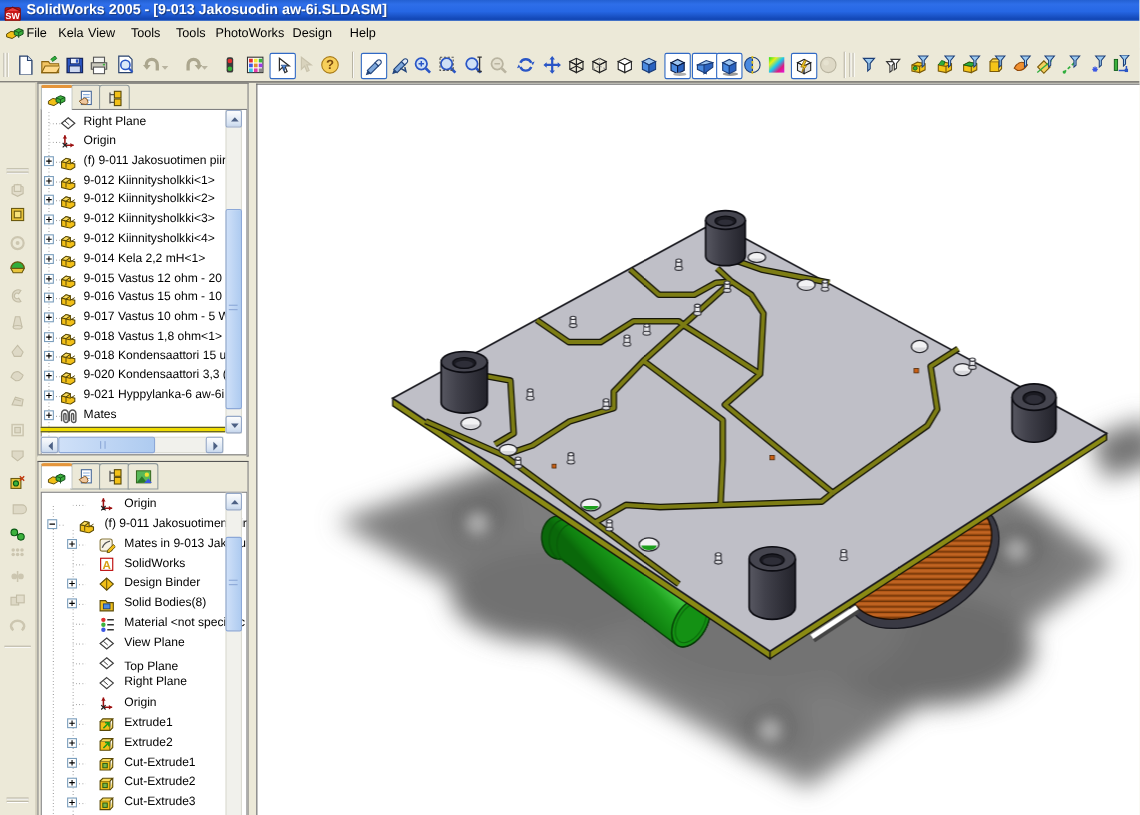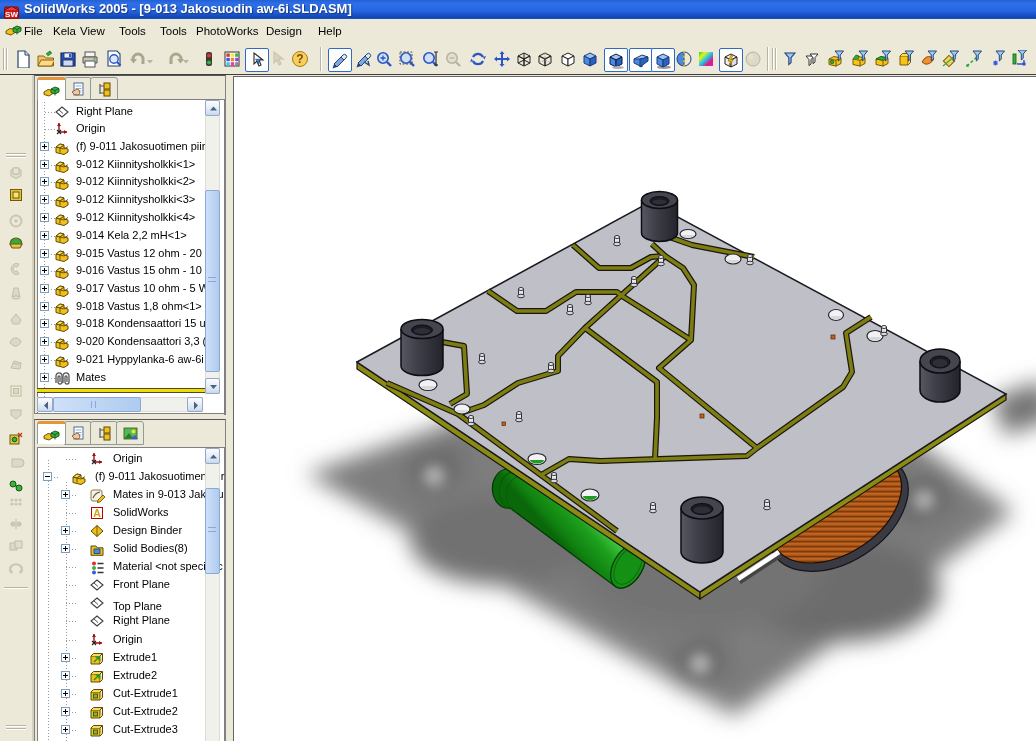--- a/index.html
+++ b/index.html
@@ -913,21 +913,21 @@
         <circle cx="5" cy="9" r="2" fill="#3cb13c"></circle>
         <circle cx="5" cy="13.5" r="2" fill="#3c58e3"></circle>
         <path d="M8.5,4.5 h6 M8.5,9 h6 M8.5,13.5 h6" stroke="#333" stroke-width="1.4"></path>
       </svg></div>
     <div class="tlabel" style="left:78px;top:140px">Material &lt;not specifiec</div>
     <div class="doth" style="left:31px;top:165px;width:12px"></div>
     <div class="tico" style="left:54px;top:157px"><svg width="16" height="16" viewBox="0 0 16 16" style="">
         <path d="M8,3 l6,5 -6,5 -6,-5 z" fill="none" stroke="#404040" stroke-width="1.1"></path>
         <path d="M5,6 l4,3.5" stroke="#404040" stroke-width="0.9"></path>
       </svg></div>
-    <div class="tlabel" style="left:78px;top:158px">Front Plane</div>
+    <div class="tlabel" style="left:78px;top:158px">View Plane</div>
     <div class="doth" style="left:31px;top:183px;width:12px"></div>
     <div class="tico" style="left:54px;top:175px"><svg width="16" height="16" viewBox="0 0 16 16" style="">
         <path d="M8,3 l6,5 -6,5 -6,-5 z" fill="none" stroke="#404040" stroke-width="1.1"></path>
         <path d="M5,6 l4,3.5" stroke="#404040" stroke-width="0.9"></path>
       </svg></div>
     <div class="tlabel" style="left:78px;top:180px">Top Plane</div>
     <div class="doth" style="left:31px;top:201px;width:12px"></div>
     <div class="tico" style="left:54px;top:193px"><svg width="16" height="16" viewBox="0 0 16 16" style="">
         <path d="M8,3 l6,5 -6,5 -6,-5 z" fill="none" stroke="#404040" stroke-width="1.1"></path>
         <path d="M5,6 l4,3.5" stroke="#404040" stroke-width="0.9"></path>

